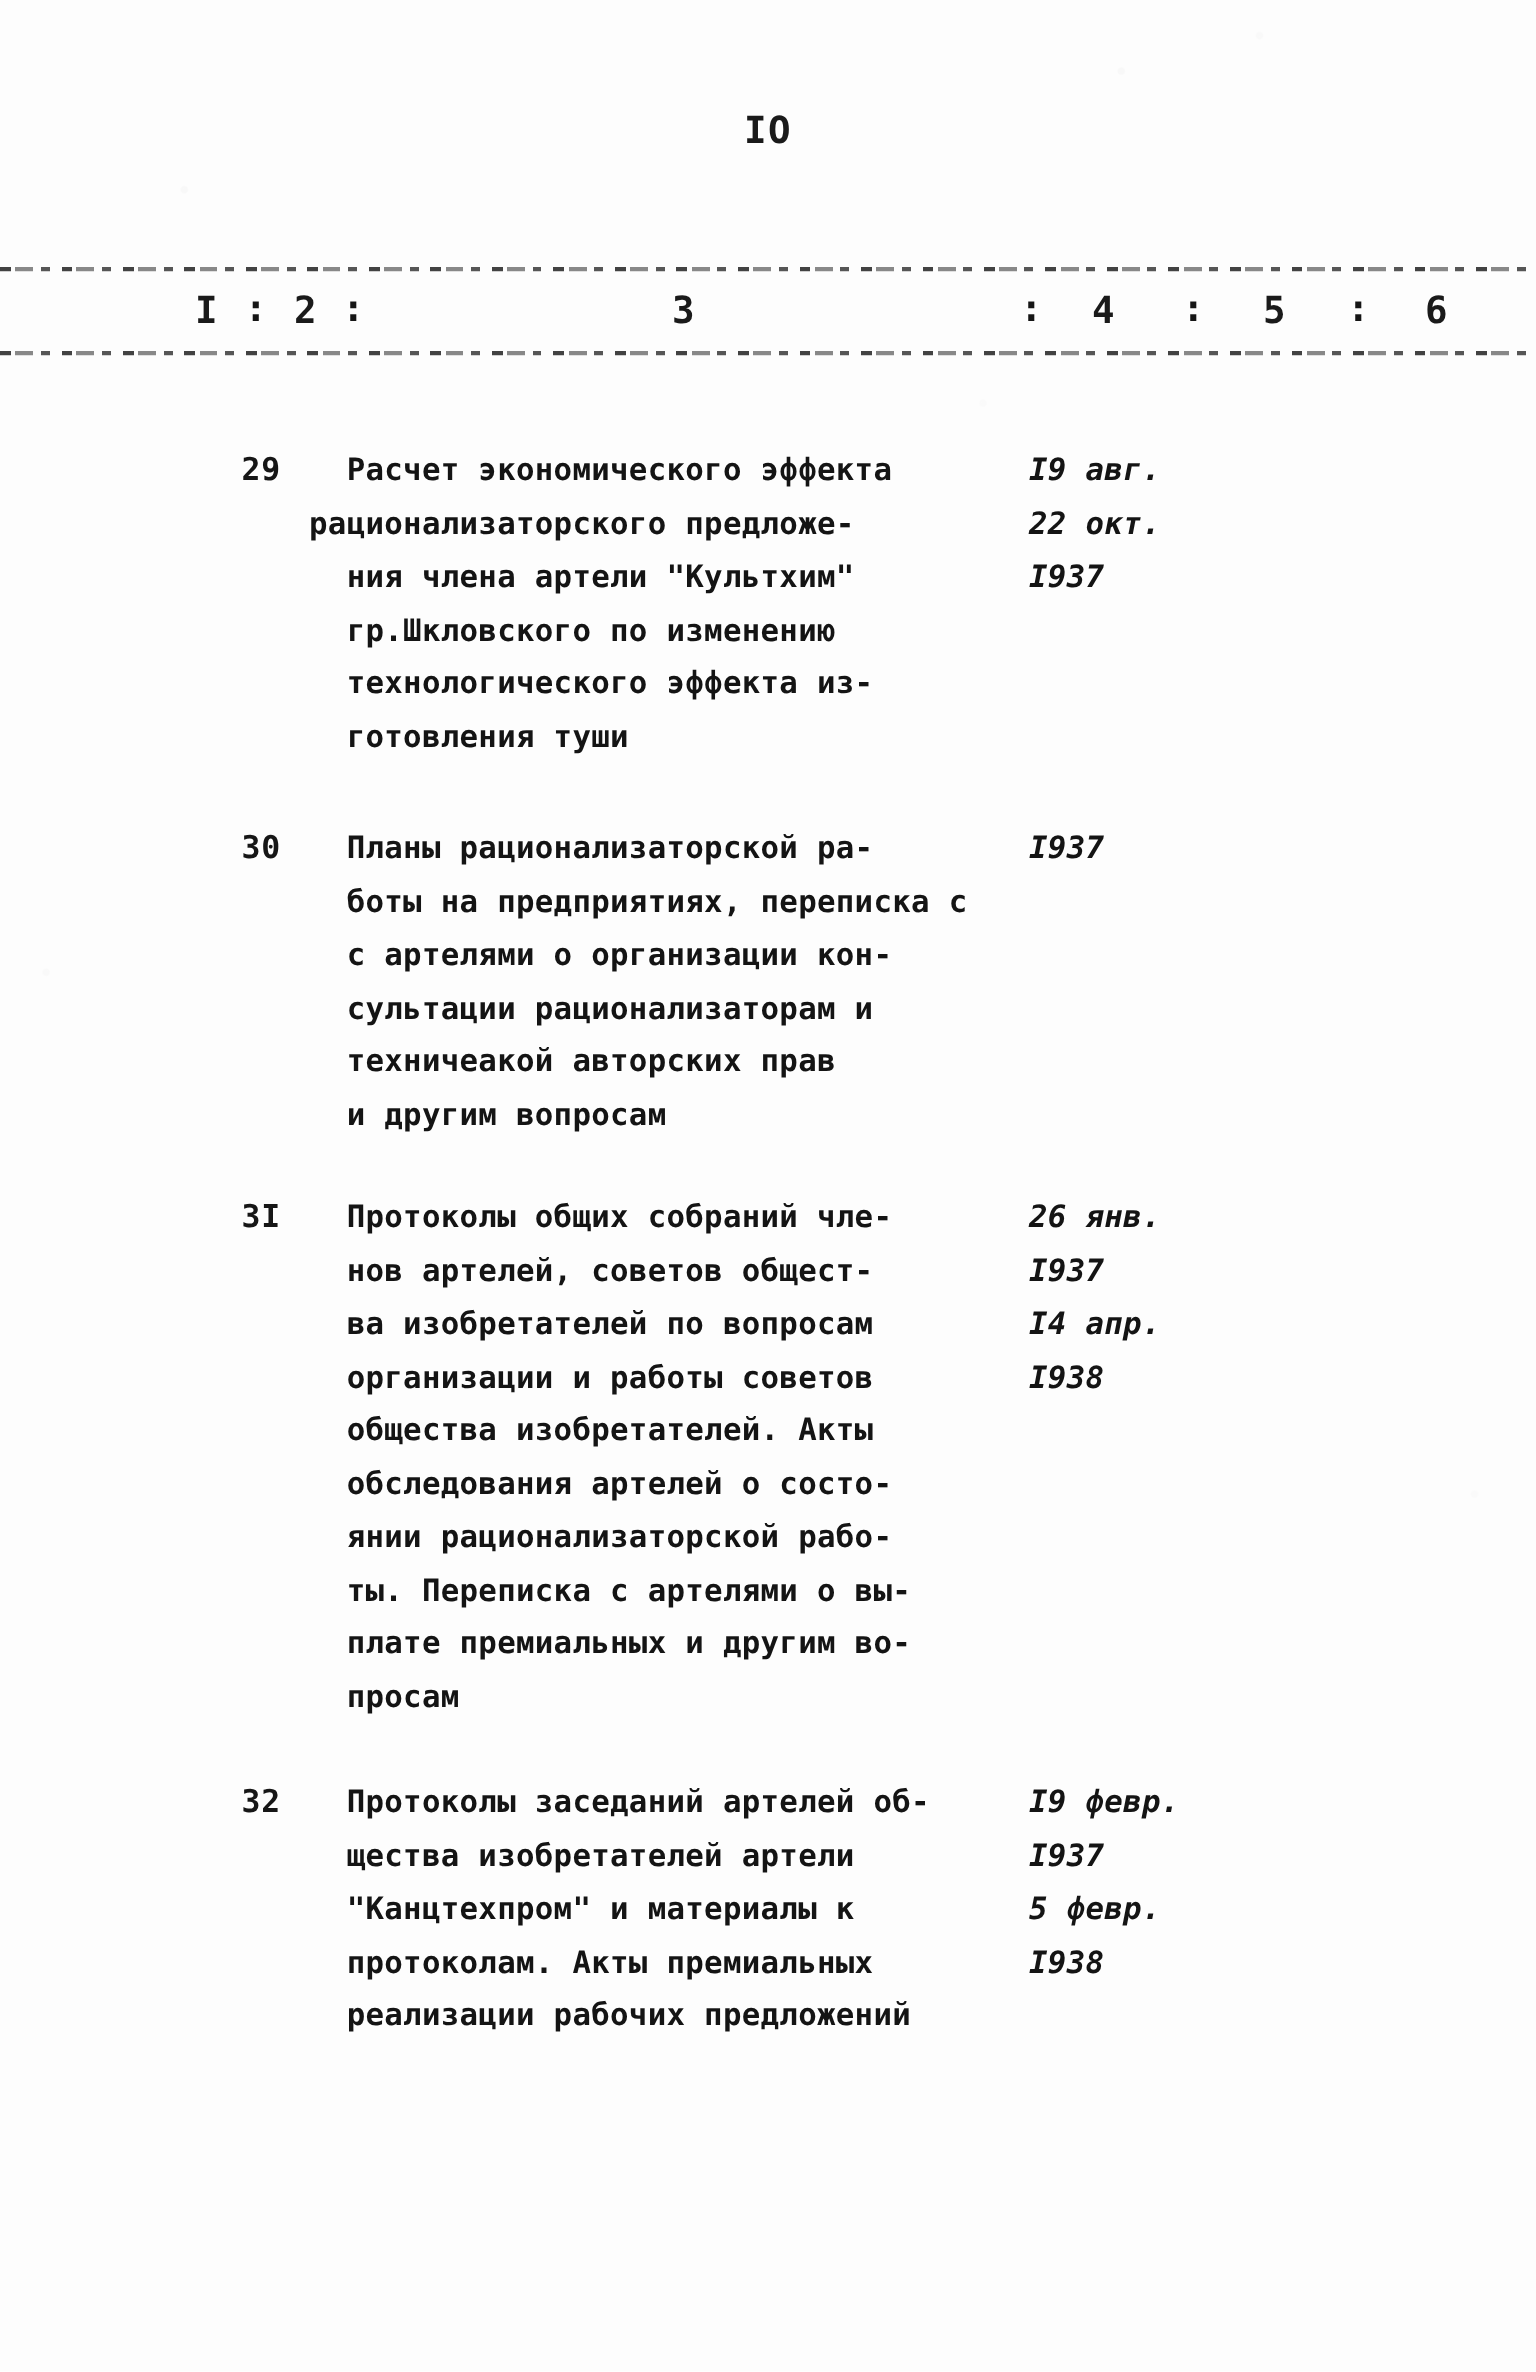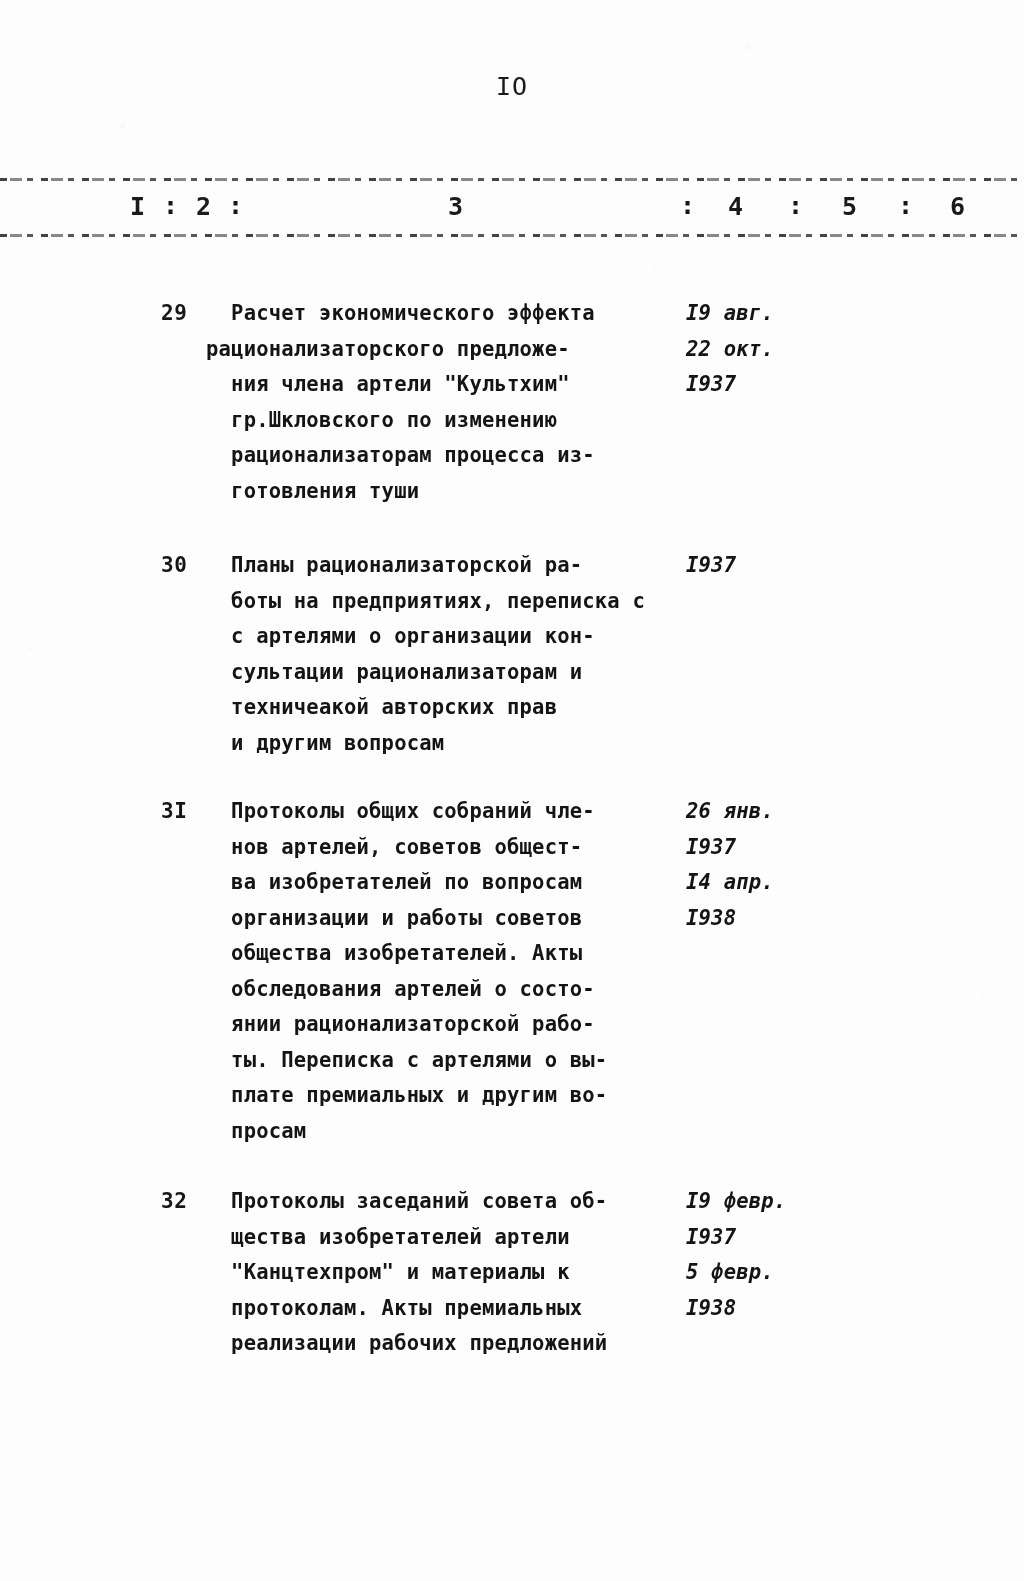--- a/index.html
+++ b/index.html
@@ -40,21 +40,21 @@
 
   
   #page-number {
     position: absolute;
     top: 72px;
     left: 0;
     width: 1024px;
     text-align: center;
     font-size: 25px;
     letter-spacing: 1px;
-    font-weight: 400;
+    font-weight: 700;
     color: #1a1a1a;
   }
 
   
   #column-header {
     position: absolute;
     top: 178px;
     left: 0;
     width: 1024px;
     height: 64px;
@@ -184,33 +184,33 @@
     <div class="col-label" style="left:728px;">4</div>
     <div class="col-sep" style="left:788px;">:</div>
     <div class="col-label" style="left:842px;">5</div>
     <div class="col-sep" style="left:898px;">:</div>
     <div class="col-label" style="left:950px;">6</div>
   </div>
 
   <div id="records">
       <div class="record" style="position: absolute; top: 0px; left: 0px;">
         <div class="record-number">29</div>
-        <div class="record-title"><span class="tline">  Расчет экономического эффекта</span><span class="tline">рационализаторского предложе-</span><span class="tline">  ния члена артели "Культхим"</span><span class="tline">  гр.Шкловского по изменению</span><span class="tline">  рационализаторам процесса из-</span><span class="tline">  готовления туши</span></div>
+        <div class="record-title"><span class="tline">  Расчет экономического эффекта</span><span class="tline">рационализаторского предложе-</span><span class="tline">  ния члена артели "Культхим"</span><span class="tline">  гр.Шкловского по изменению</span><span class="tline">  технологического эффекта из-</span><span class="tline">  готовления туши</span></div>
         <div class="record-dates"><span class="tline">I9 авг.</span><span class="tline">22 окт.</span><span class="tline">I937</span></div>
       </div>
       <div class="record" style="position: absolute; top: 252px; left: 0px;">
         <div class="record-number">30</div>
         <div class="record-title"><span class="tline">  Планы рационализаторской ра-</span><span class="tline">  боты на предприятиях, переписка с</span><span class="tline">  с артелями о организации кон-</span><span class="tline">  сультации рационализаторам и</span><span class="tline">  техничеакой авторских прав</span><span class="tline">  и другим вопросам</span></div>
         <div class="record-dates"><span class="tline">I937</span></div>
       </div>
       <div class="record" style="position: absolute; top: 498px; left: 0px;">
         <div class="record-number">3I</div>
         <div class="record-title"><span class="tline">  Протоколы общих собраний чле-</span><span class="tline">  нов артелей, советов общест-</span><span class="tline">  ва изобретателей по вопросам</span><span class="tline">  организации и работы советов</span><span class="tline">  общества изобретателей. Акты</span><span class="tline">  обследования артелей о состо-</span><span class="tline">  янии рационализаторской рабо-</span><span class="tline">  ты. Переписка с артелями о вы-</span><span class="tline">  плате премиальных и другим во-</span><span class="tline">  просам</span></div>
         <div class="record-dates"><span class="tline">26 янв.</span><span class="tline">I937</span><span class="tline">I4 апр.</span><span class="tline">I938</span></div>
       </div>
       <div class="record" style="position: absolute; top: 888px; left: 0px;">
         <div class="record-number">32</div>
-        <div class="record-title"><span class="tline">  Протоколы заседаний совета об-</span><span class="tline">  щества изобретателей артели</span><span class="tline">  "Канцтехпром" и материалы к</span><span class="tline">  протоколам. Акты премиальных</span><span class="tline">  реализации рабочих предложений</span></div>
+        <div class="record-title"><span class="tline">  Протоколы заседаний артелей об-</span><span class="tline">  щества изобретателей артели</span><span class="tline">  "Канцтехпром" и материалы к</span><span class="tline">  протоколам. Акты премиальных</span><span class="tline">  реализации рабочих предложений</span></div>
         <div class="record-dates"><span class="tline">I9 февр.</span><span class="tline">I937</span><span class="tline">5 февр.</span><span class="tline">I938</span></div>
       </div>
     </div>
 
 </div>
 
 </body></html>

